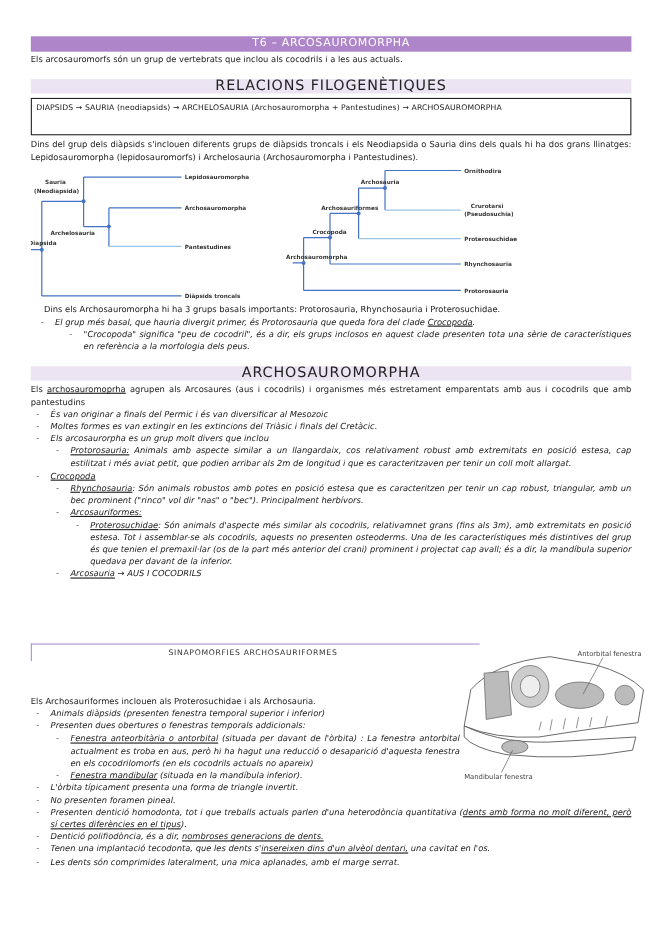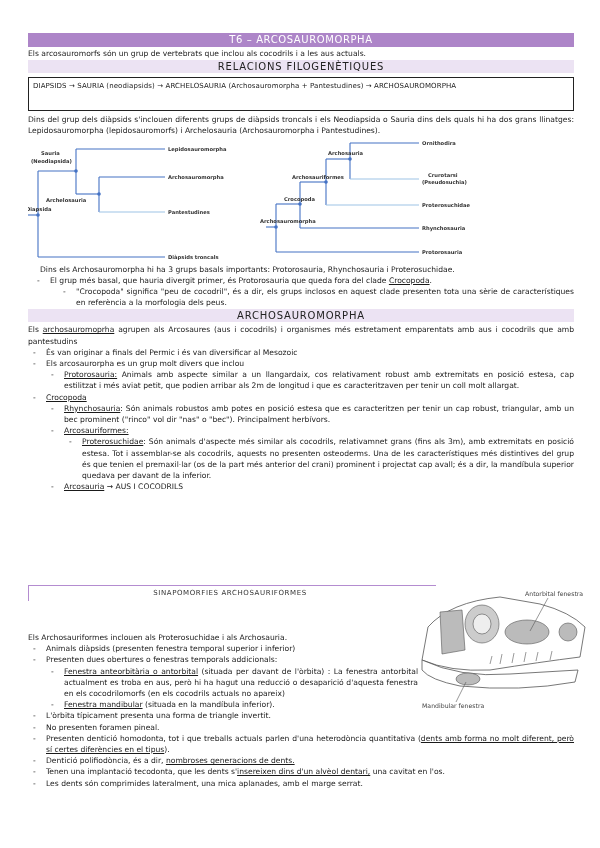--- a/index.html
+++ b/index.html
@@ -1,26 +1,26 @@
 <!DOCTYPE html>
 <html><head>
   <meta charset="utf-8">
   <style>
     * { box-sizing: border-box; margin: 0; padding: 0; }
     html, body { width: 600px; height: 848px; background: #ffffff; overflow: hidden; }
     body { font-family: "DejaVu Sans", sans-serif; color: #1a1a1a; font-size: 7.6px; line-height: 11.2px; position: relative; }
     .page { position: absolute; left: 28px; top: 33px; width: 546px; }
     .title-bar { background: #ad85c8; color: #ffffff; text-align: center; height: 14px; line-height: 14px; font-size: 10px; letter-spacing: 0.6px; }
-    .sub-bar { background: #ece3f3; color: #222; text-align: center; height: 13px; line-height: 13px; font-size: 10px; letter-spacing: 0.8px; margin-top: 1px; }
+    .sub-bar { background: #ece3f3; color: #222; text-align: center; height: 13px; line-height: 13px; font-size: 13px; letter-spacing: 0.8px; margin-top: 13px; }
     .p { margin-top: 1px; }
     .formula-box { border: 1.2px solid #222; height: 34px; margin-top: 4px; padding-left: 4px; line-height: 16px; font-size: 7px; letter-spacing: 0.1px; }
     .justify { text-align: justify; }
     ul.l1 { list-style: none; }
     ul.l1 > li, ul.l2 > li, ul.l3 > li, ul.l4 > li { position: relative; }
-    ul.l1 > li { padding-left: 18px; }
+    ul.l1 > li { padding-left: 18px; font-style: italic; }
     ul.l1 > li::before { content: "-"; position: absolute; left: 5px; }
     ul.l2 { list-style: none; }
     ul.l2 > li { padding-left: 18px; }
     ul.l2 > li::before { content: "-"; position: absolute; left: 5px; }
     ul.l3 { list-style: none; }
     ul.l3 > li { padding-left: 18px; }
     ul.l3 > li::before { content: "-"; position: absolute; left: 5px; }
     .u { text-decoration: underline; }
     .tree-wrap { position: relative; height: 123px; margin-top: 2px; }
     .tree-wrap svg { position: absolute; left: 0; top: 0; }
@@ -113,20 +113,21 @@
       </ul>
     </li>
   </ul>
 
   <div class="sub-bar">ARCHOSAUROMORPHA</div>
   <div class="p justify" style="margin-top:2px;">
     <span>Els </span><span class="u">archosauromoprha</span><span> agrupen als Arcosaures (aus i cocodrils) i organismes més estretament emparentats amb aus i cocodrils que amb pantestudins</span>
   </div>
   <ul class="l1">
     <li>És van originar a finals del Permic i és van diversificar al Mesozoic</li>
+    <li>Moltes formes es van extingir en les extincions del Triàsic i finals del Cretàcic.</li>
     <li>
       <span>Els arcosaurorpha es un grup molt divers que inclou</span>
       <ul class="l2" style="margin-left:0px;">
         <li class="justify"><span class="u">Protorosauria:</span><span> Animals amb aspecte similar a un llangardaix, cos relativament robust amb extremitats en posició estesa, cap estilitzat i més aviat petit, que podien arribar als 2m de longitud i que es caracteritzaven per tenir un coll molt allargat.</span></li>
       </ul>
     </li>
     <li>
       <span class="u">Crocopoda</span>
       <ul class="l2">
         <li class="justify"><span class="u">Rhynchosauria</span><span>:  Són animals robustos amb potes en posició estesa que es caracteritzen per tenir un cap robust, triangular, amb un bec prominent ("rinco" vol dir "nas" o "bec"). Principalment herbívors.</span></li>

